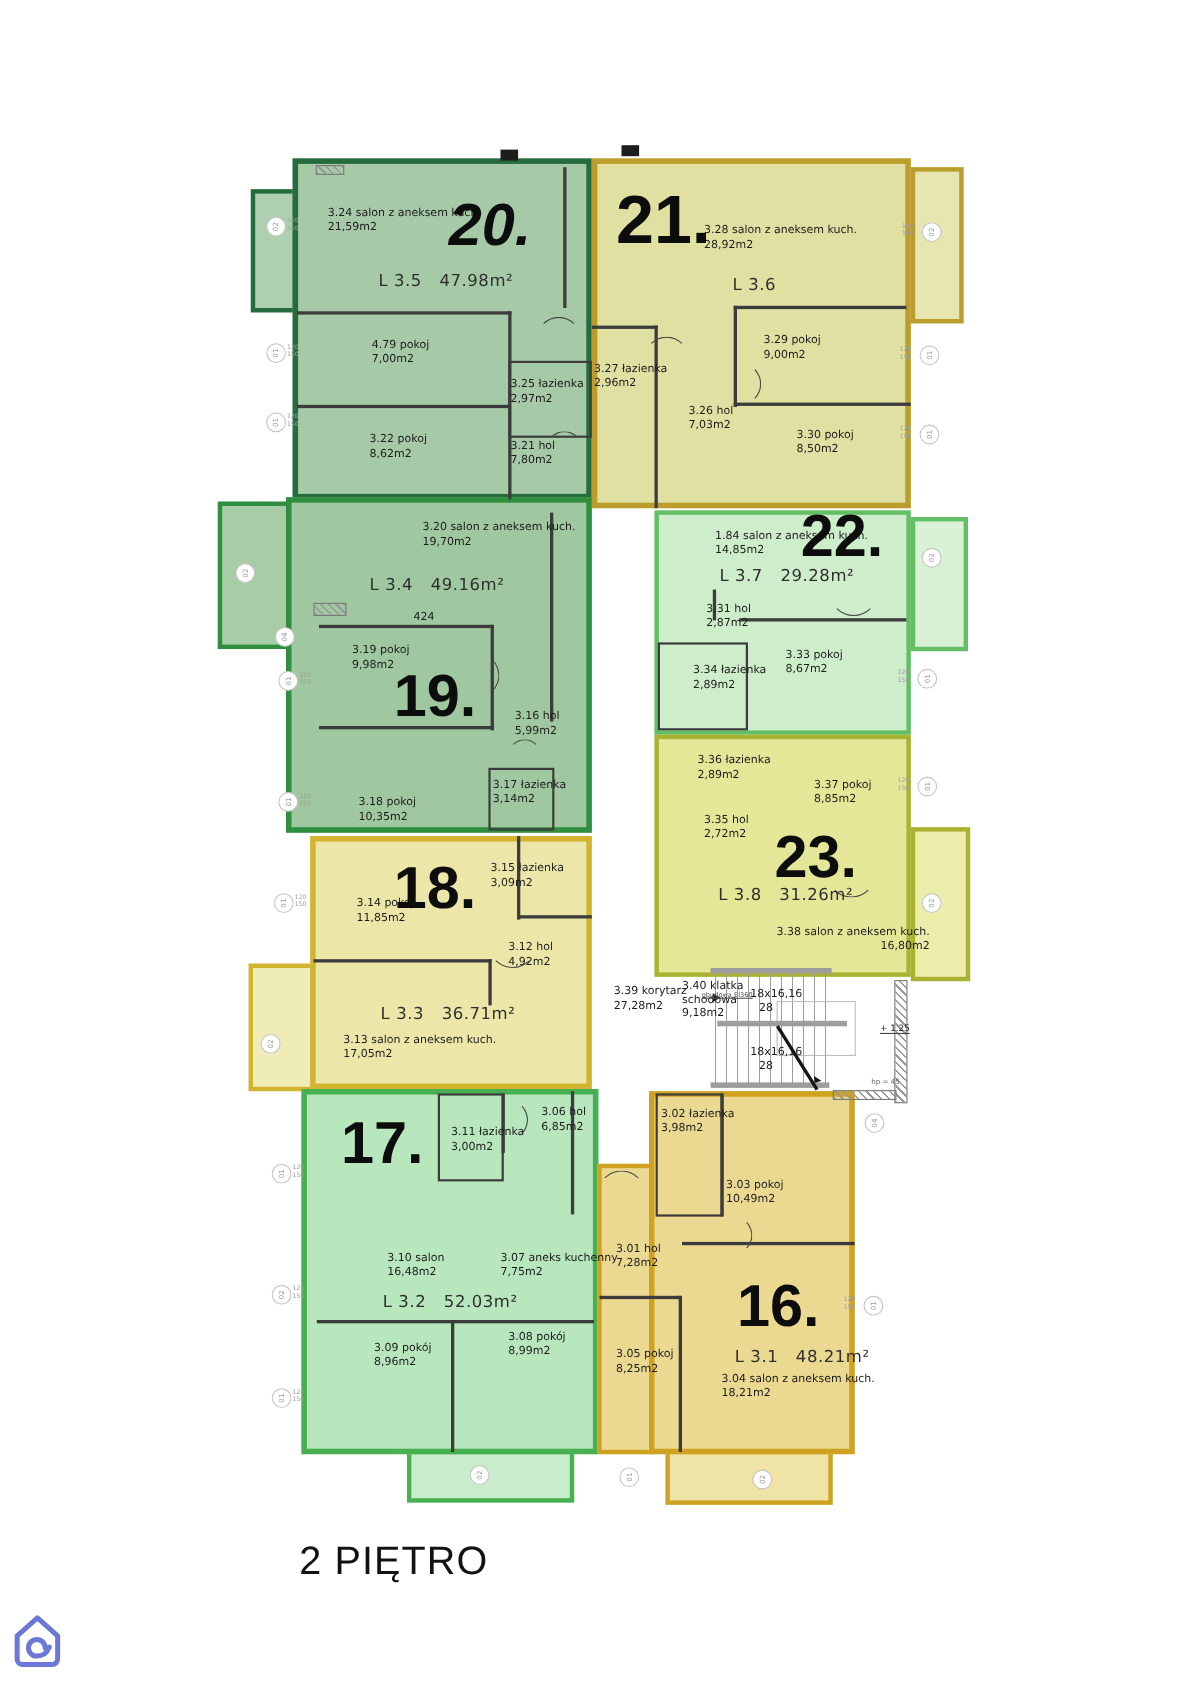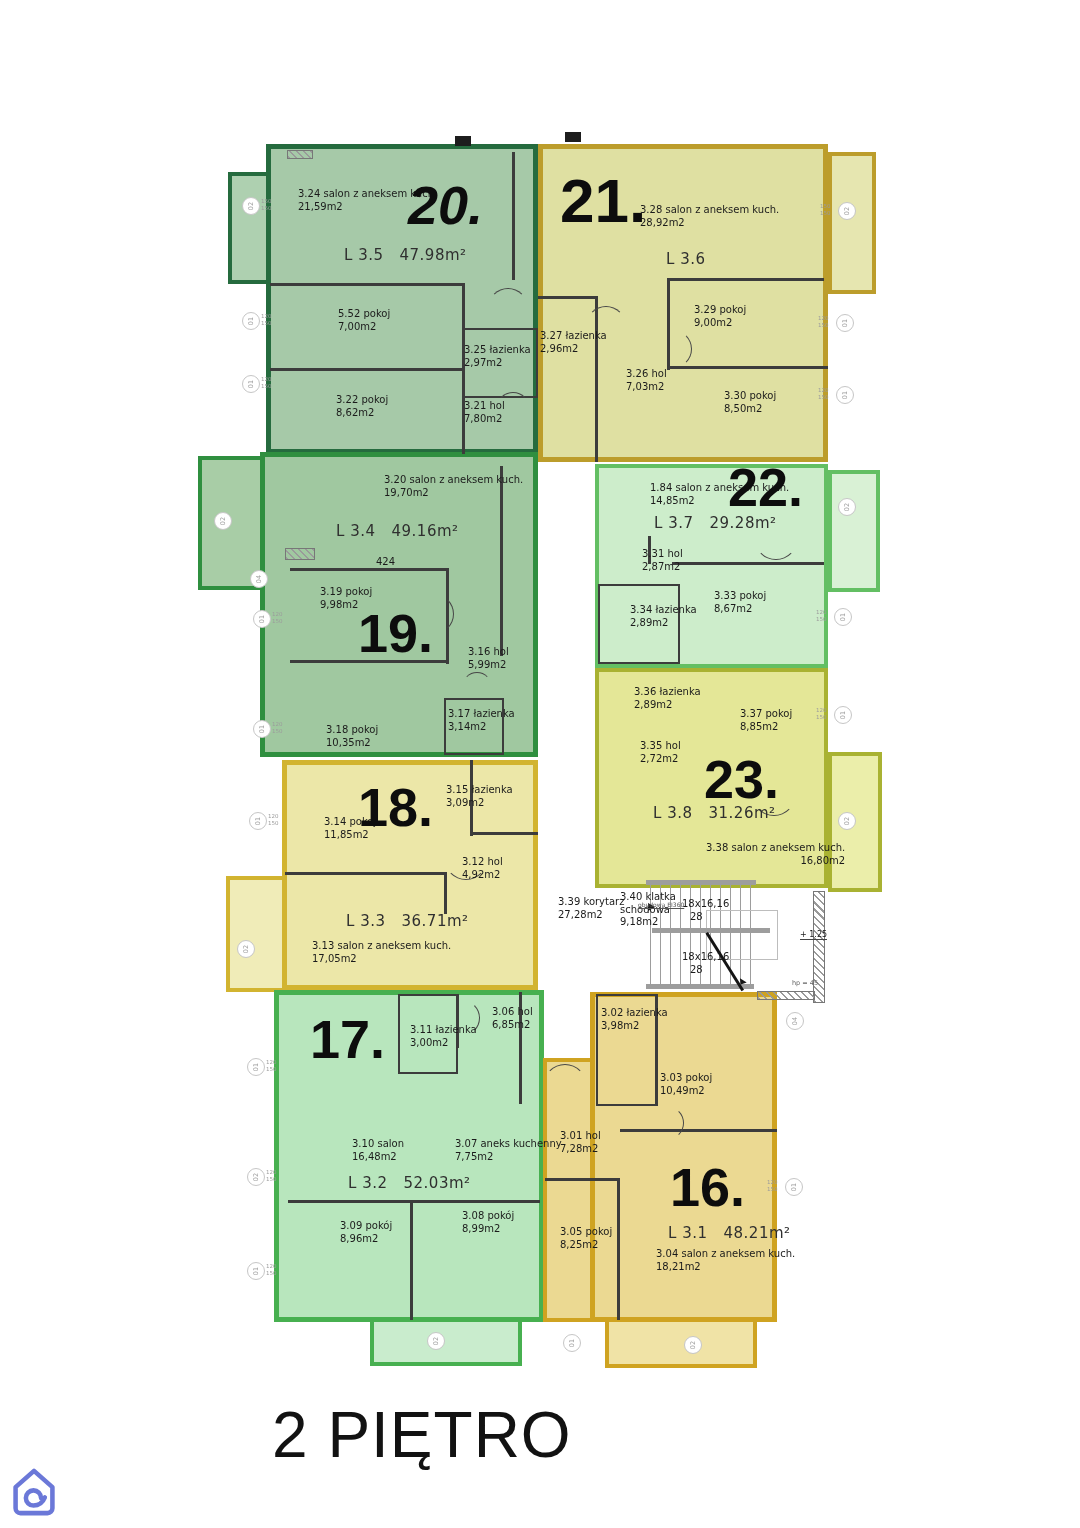--- a/index.html
+++ b/index.html
@@ -20,21 +20,21 @@
        border-top-color:#474747;border-radius:50%;}
   .marker{position:absolute;z-index:10;width:16px;height:16px;border:1px solid #c6c6c6;border-radius:50%;
           background:#fff;display:flex;align-items:center;justify-content:center;}
   .marker span{font-size:6.5px;color:#9c9c9c;transform:rotate(-90deg);}
   .mdims{position:absolute;z-index:10;font-size:5.5px;line-height:1.25;color:#9c9c9c;}
   .stair-lines{position:absolute;z-index:4;background:
      repeating-linear-gradient(90deg,#9d9d9d 0 1px,transparent 1px 10px);}
   .stair-bar{position:absolute;z-index:5;background:#9d9d9d;}
   .tick{position:absolute;z-index:7;background:#1d1d1d;}
   #floor-title{position:absolute;z-index:11;font-family:"Liberation Sans",sans-serif;
-               font-weight:400;font-size:64px;color:#121212;letter-spacing:1px;}
+               font-weight:400;font-size:36px;color:#121212;letter-spacing:1px;}
   #brand-logo{position:absolute;z-index:11;left:8px;top:1466px;}
   .diag{position:absolute;z-index:6;background:#141414;transform-origin:0 0;}
   .arrowhead{position:absolute;z-index:6;width:0;height:0;border-style:solid;}
 </style>
 </head>
 <body>
 
 <div id="canvas">
 
   <div class="ap" style="left:228px;top:172px;width:42px;height:112px;background:#aed0b0;border-width:4px;border-color:#256b3e;"></div>
@@ -78,21 +78,21 @@
   <div class="unit" style="left:653px;top:804px;"><span>L 3.8</span><span class="ua">31.26m²</span></div>
   <div class="unit" style="left:346px;top:912px;"><span>L 3.3</span><span class="ua">36.71m²</span></div>
   <div class="unit" style="left:348px;top:1174px;"><span>L 3.2</span><span class="ua">52.03m²</span></div>
   <div class="unit" style="left:668px;top:1224px;"><span>L 3.1</span><span class="ua">48.21m²</span></div>
 
   <div class="room" style="left:298px;top:188px;">
       <div>3.24 salon z aneksem kuch.</div>
       <div>21,59m2</div>
     </div>
   <div class="room" style="left:338px;top:308px;">
-      <div>5.52 pokoj</div>
+      <div>4.79 pokoj</div>
       <div>7,00m2</div>
     </div>
   <div class="room" style="left:464px;top:344px;">
       <div>3.25 łazienka</div>
       <div>2,97m2</div>
     </div>
   <div class="room" style="left:336px;top:394px;">
       <div>3.22 pokoj</div>
       <div>8,62m2</div>
     </div>

